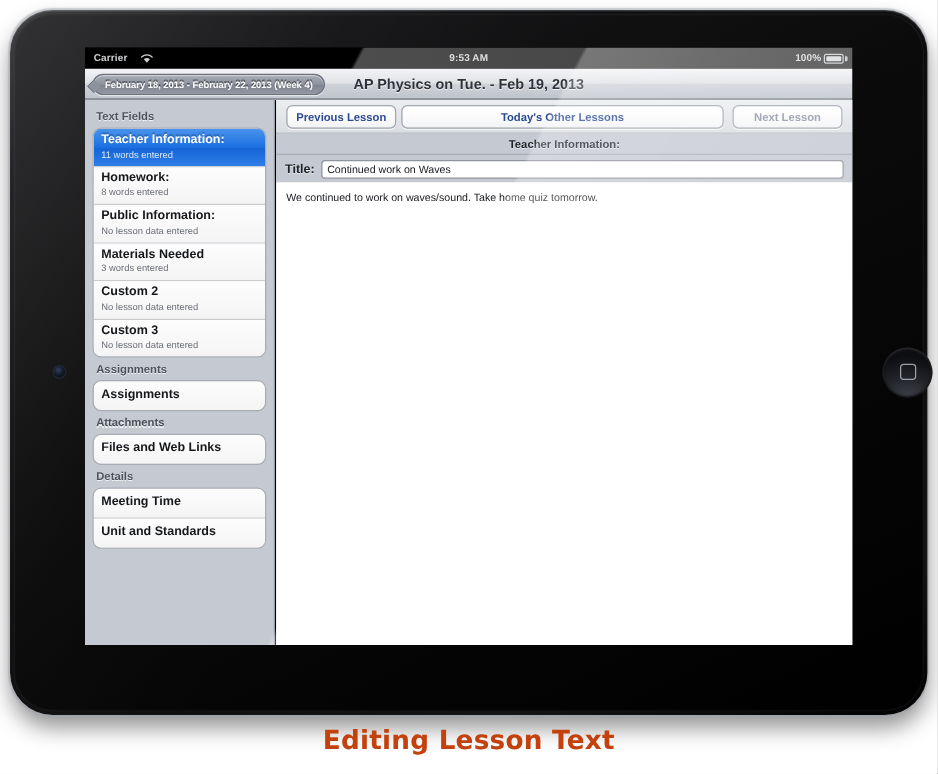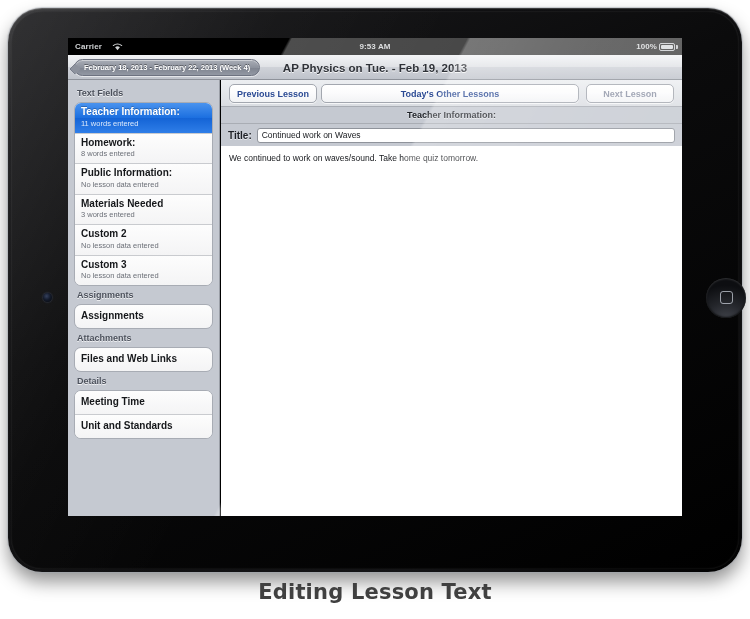--- a/index.html
+++ b/index.html
@@ -214,21 +214,21 @@
         rgba(255,255,255,0) 35.5%,
         rgba(255,255,255,0.30) 36%,
         rgba(255,255,255,0.26) 100%);
   }
 
   
   #caption {
     position:absolute; left:0; top:580px; width:750px;
     text-align:center;
     font-family:"DejaVu Sans", sans-serif;
-    font-size:21px; font-weight:bold; color:#404040;
+    font-size:21px; font-weight:bold; color:#c2410c;
     letter-spacing:0.2px;
   }
 </style>
 </head>
 <body>
 
 <div id="stage">
 
   <div id="device">
     <div id="device-inner"></div>

